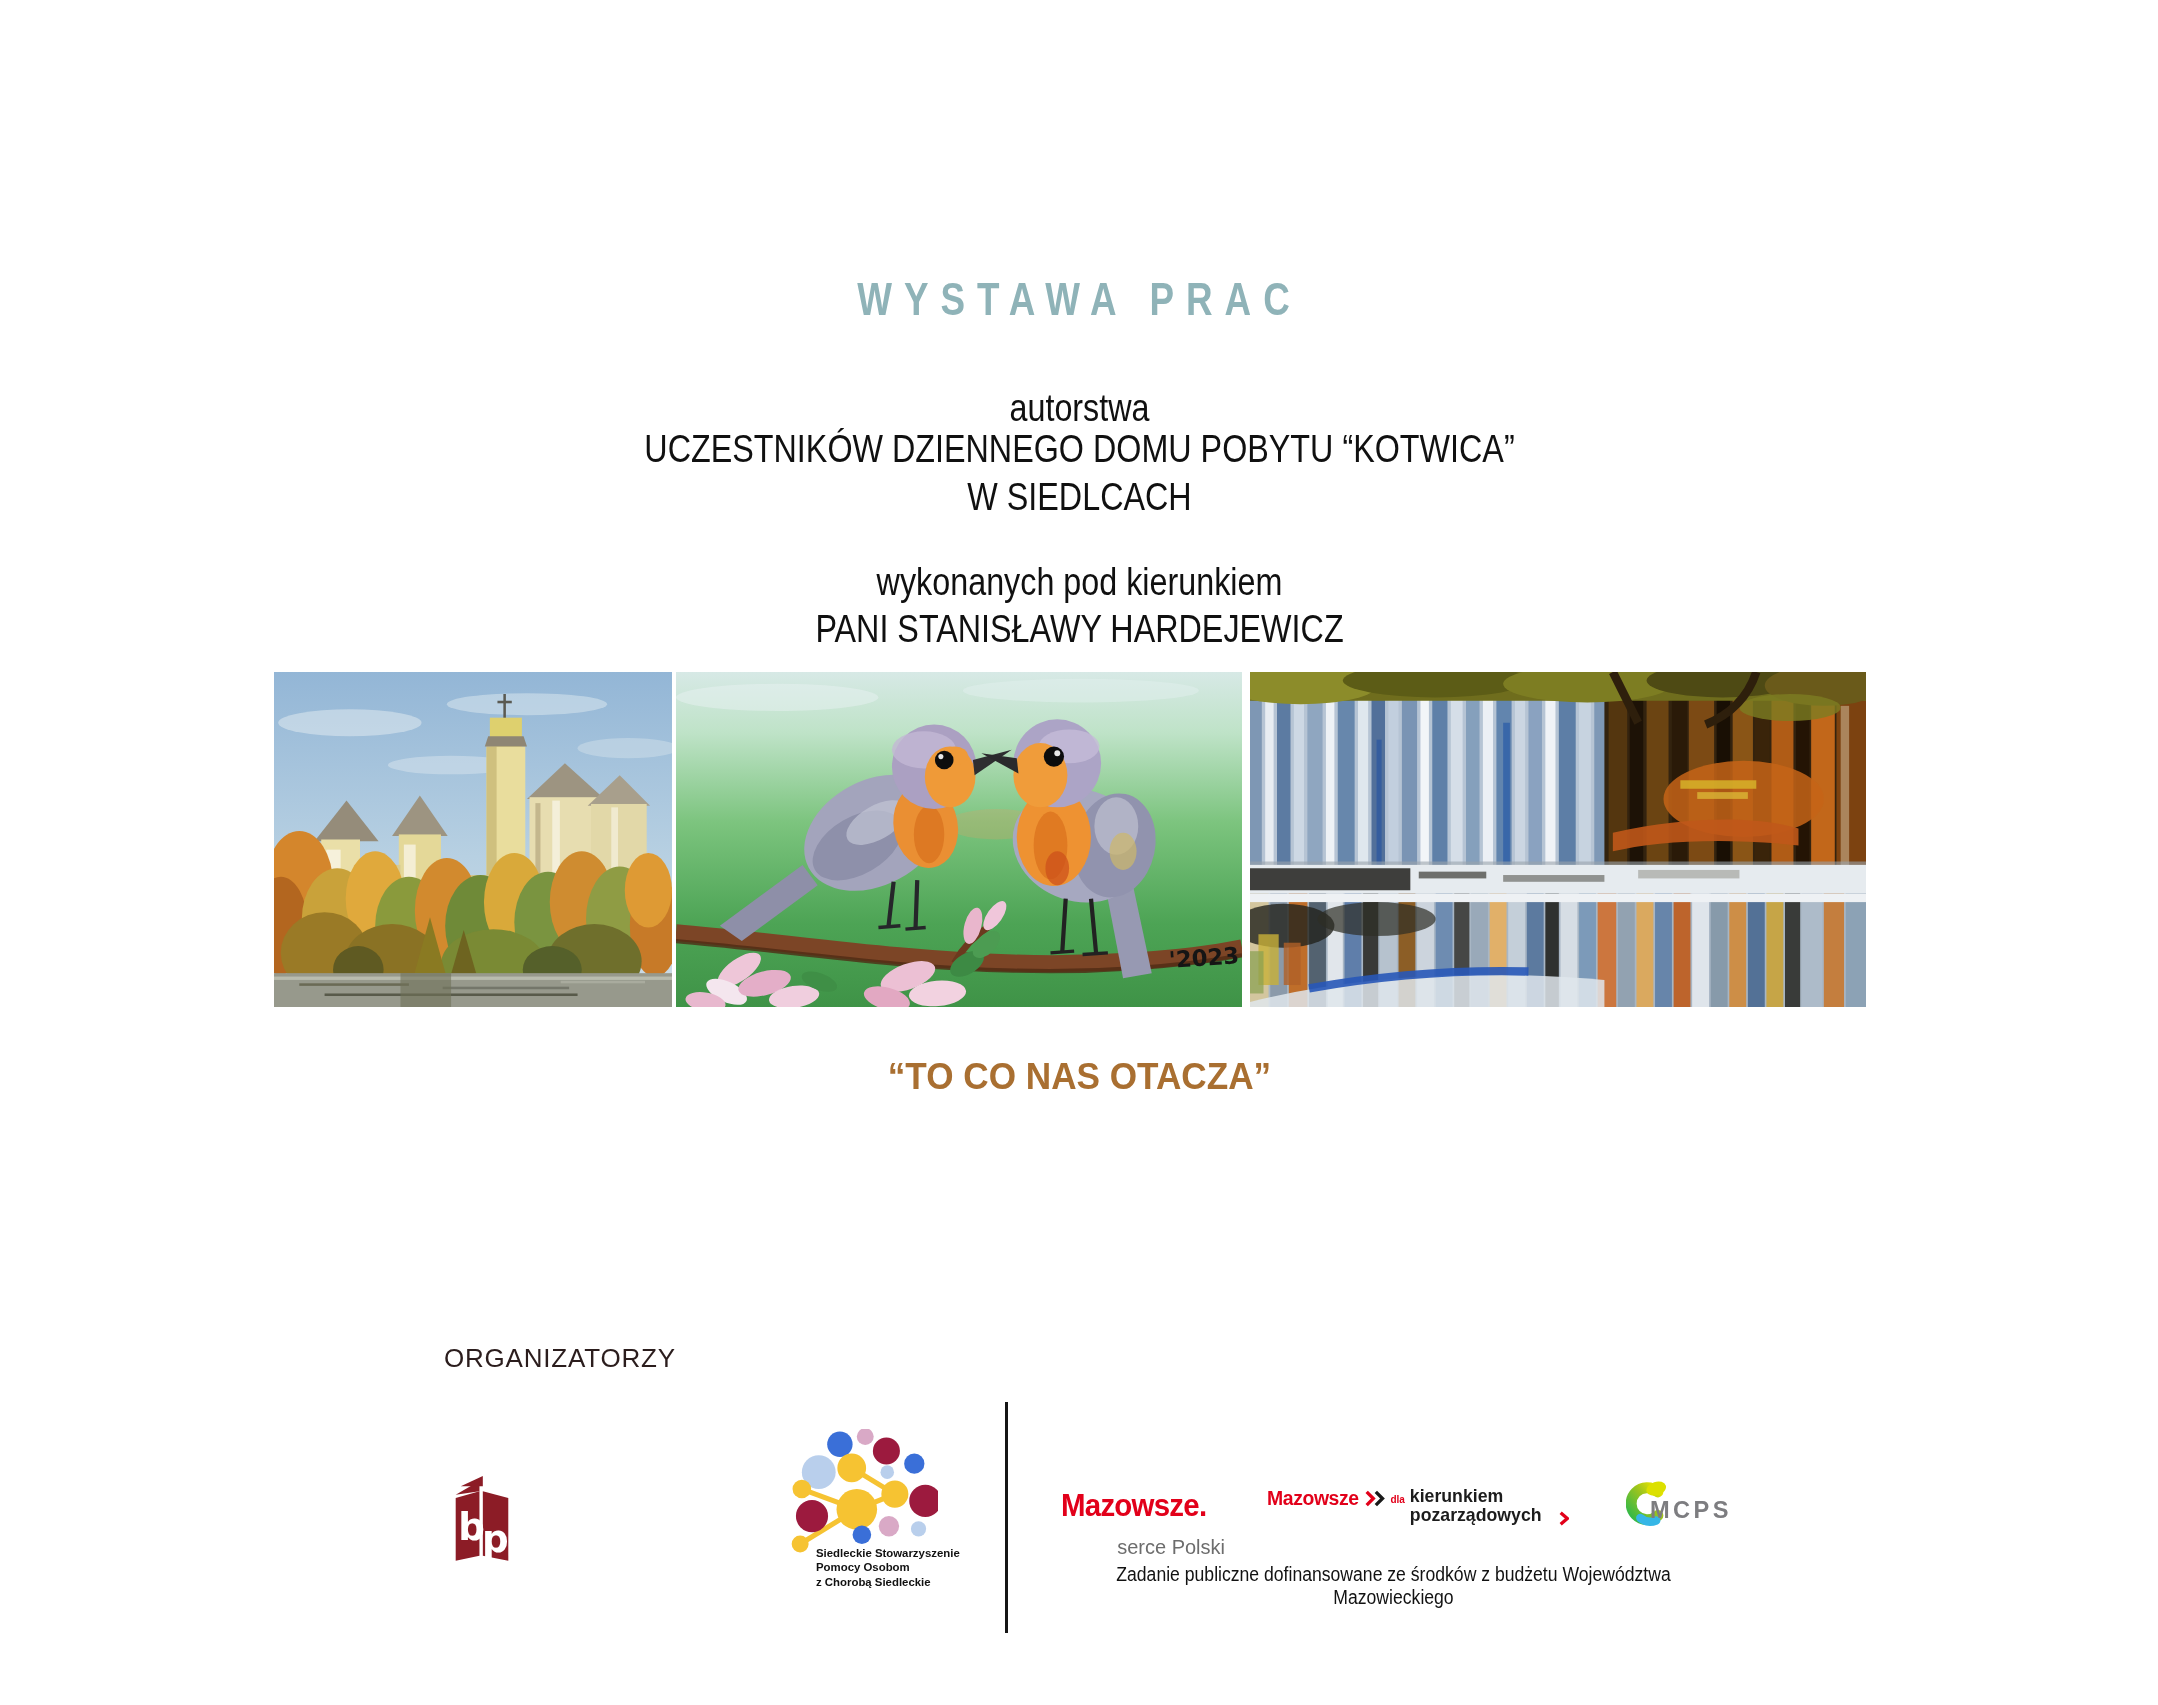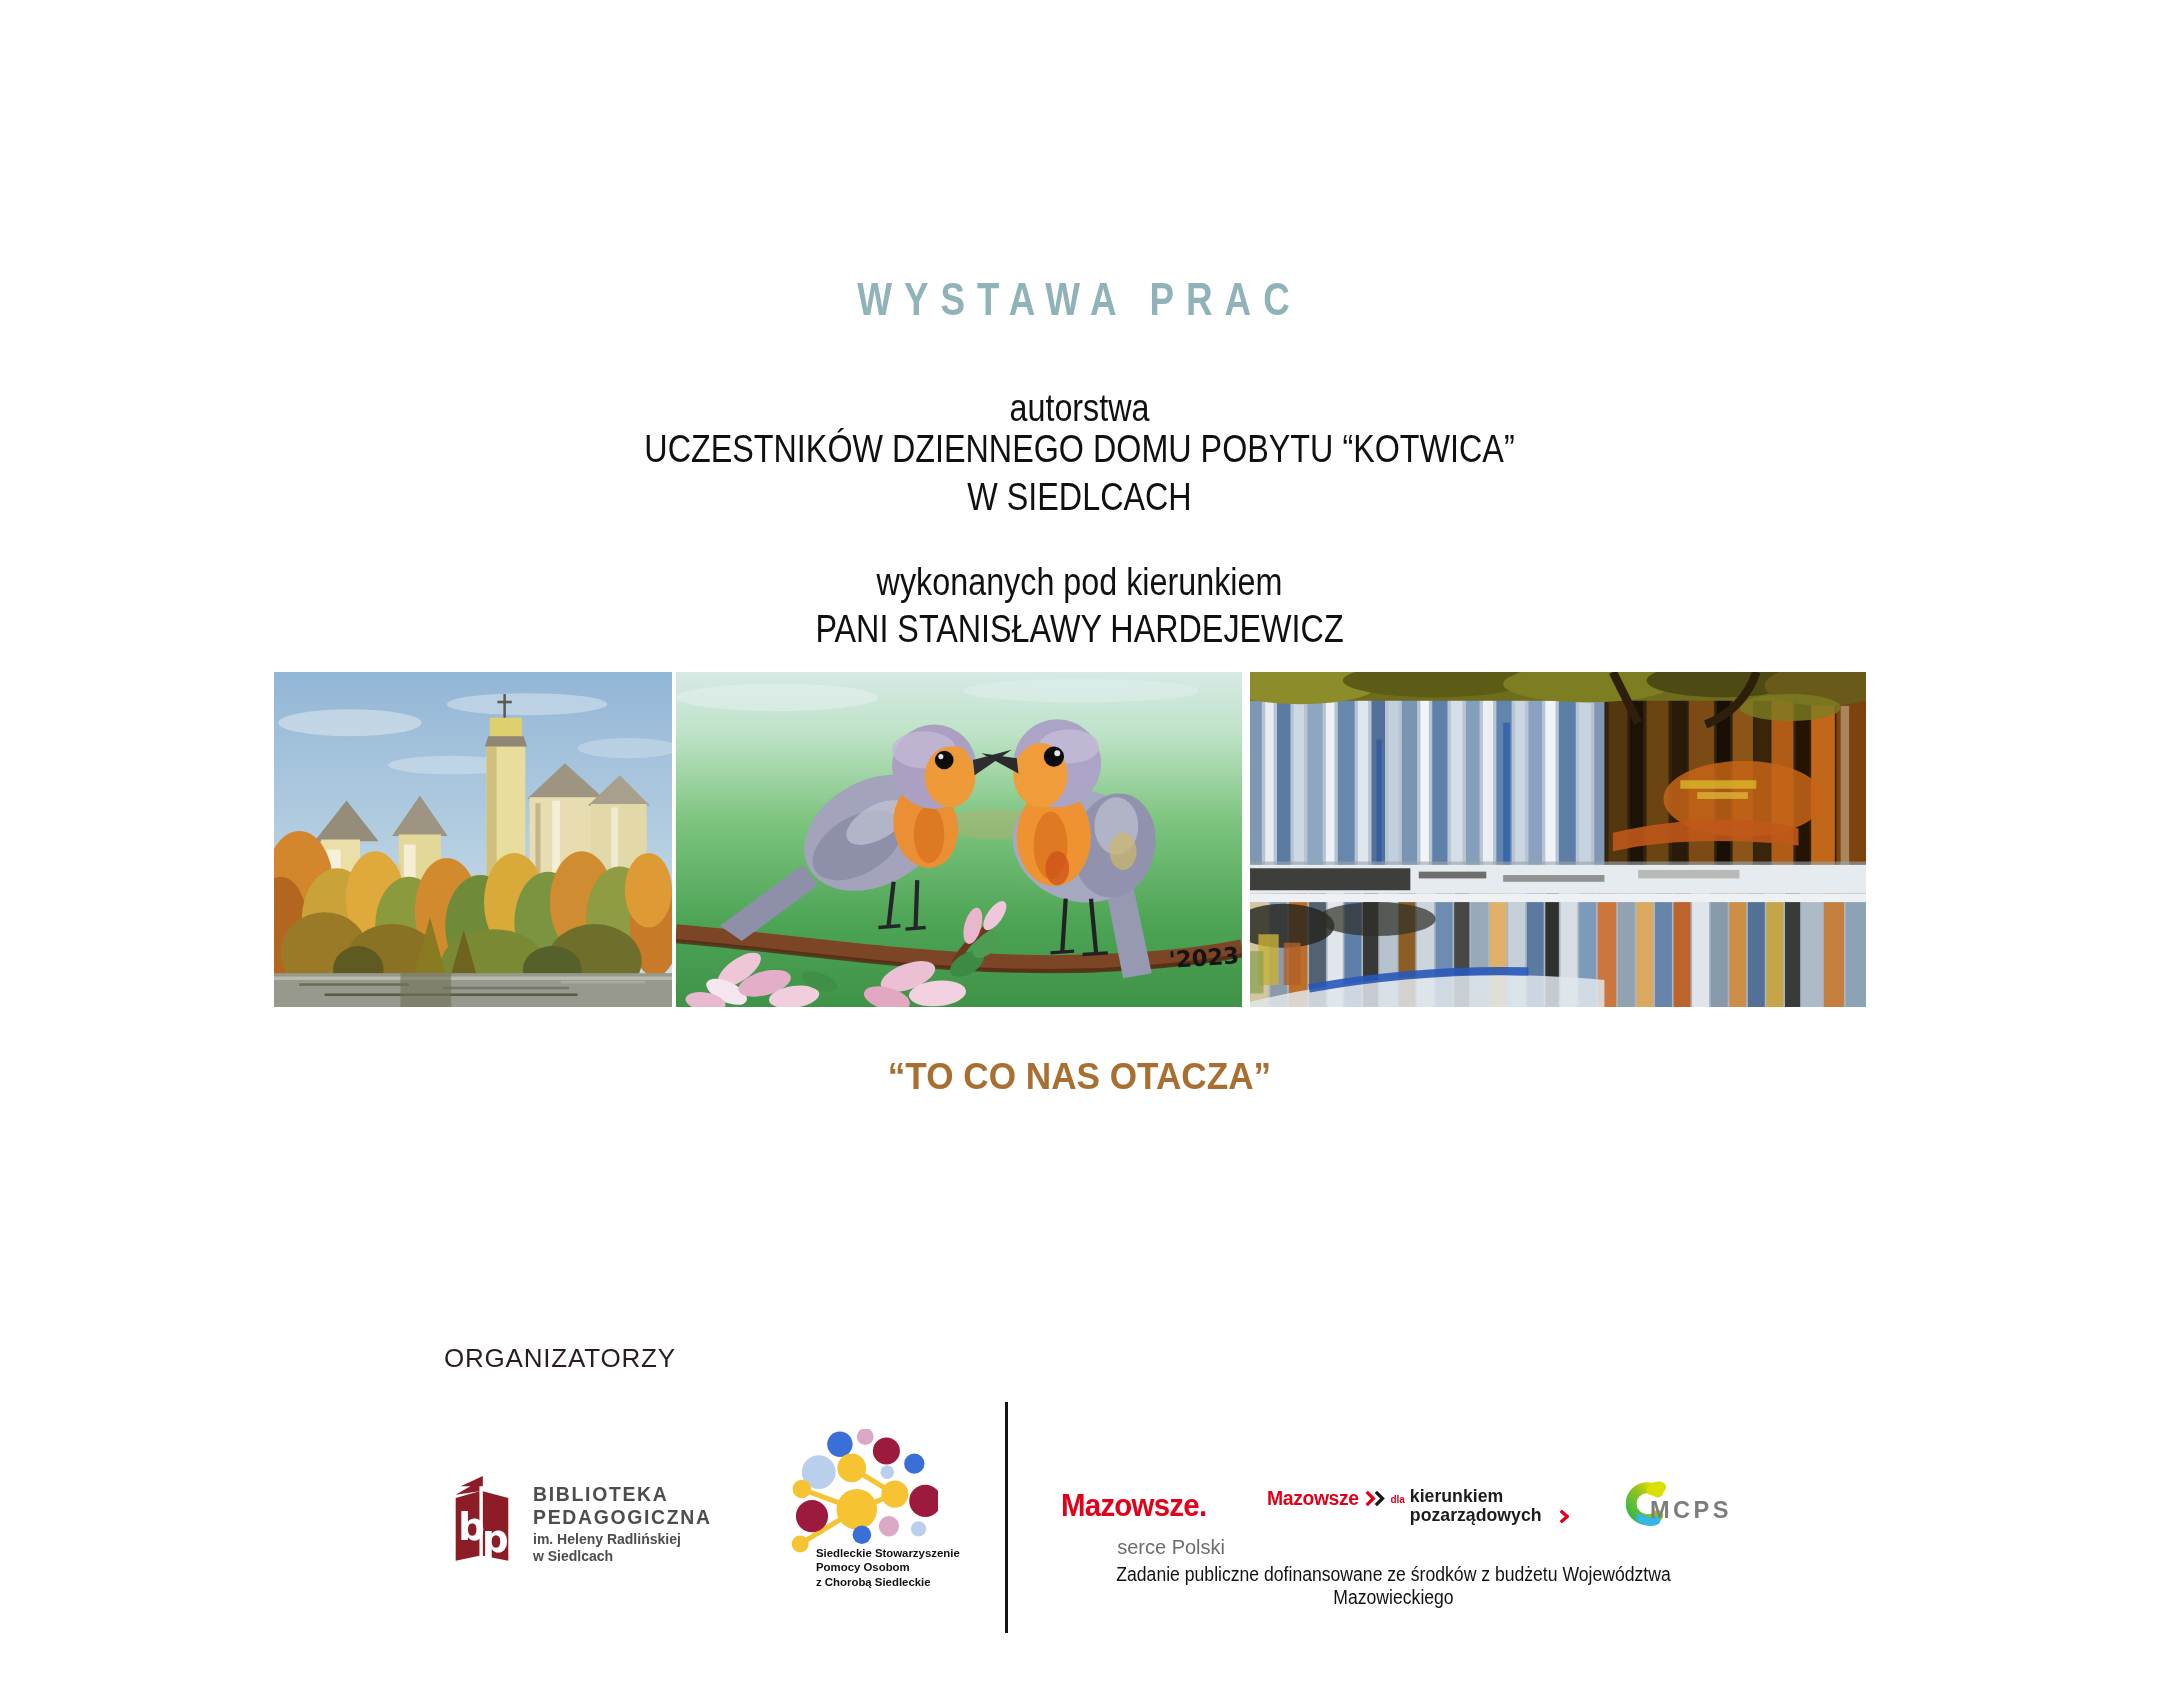--- a/index.html
+++ b/index.html
@@ -59,21 +59,21 @@
   .maz-block{left:1061px;top:1488px;width:164px;}
   .maz-brand{font-size:31px;font-weight:bold;color:#e2001a;letter-spacing:-0.8px;transform:scaleX(0.95);transform-origin:0 50%;white-space:nowrap;}
   .maz-tag{text-align:right;color:#6d6d6d;font-size:20px;margin-top:12px;}
 
   .ngo-block{left:1267px;top:1487px;}
   .ngo-row{display:flex;align-items:flex-start;}
   .ngo-brand{font-size:19.4px;font-weight:bold;color:#e2001a;letter-spacing:-0.4px;white-space:nowrap;line-height:22px;}
   .ngo-chev{margin:2.5px 3.4px 0 6.7px;}
   .ngo-dla{font-size:10px;font-weight:bold;color:#e2001a;margin:6.7px 5px 0 1.7px;}
   .ngo-lines{color:#1c1c1c;font-weight:bold;font-size:17.7px;line-height:19.4px;}
-  .ngo-line2{display:flex;align-items:center;gap:17px;}
+  .ngo-line2{display:flex;align-items:flex-end;gap:17px;}
 
   .mcps-crescent{left:1626px;top:1481px;width:42px;height:49px;}
   .mcps-text{left:1650px;top:1497px;font-size:23.6px;font-weight:bold;color:#7d7d80;letter-spacing:3.4px;}
 
   .funding{left:1050px;top:1563px;width:687px;text-align:center;color:#121212;font-size:20px;transform:scaleX(0.88);transform-origin:50% 50%;}
 </style>
 </head>
 <body>
 
 <div class="poster">
@@ -353,26 +353,20 @@
   <div class="abs lib-logo">
     <svg viewBox="0 0 66 104">
       <polygon points="2,22 30,6 30,18" fill="#8c1c26"></polygon>
       <polygon points="8,12 34,0 34,12" fill="#8c1c26"></polygon>
       <path d="M2,26 L30,18 L30,94 L2,100 Z" fill="#8c1c26"></path>
       <path d="M34,18 L64,26 L64,100 L34,94 Z" fill="#8c1c26"></path>
       <text x="5" y="76" font-size="44" font-weight="bold" fill="#ffffff" font-family="DejaVu Sans, sans-serif">b</text>
       <text x="33" y="90" font-size="44" font-weight="bold" fill="#ffffff" font-family="DejaVu Sans, sans-serif">p</text>
     </svg>
   </div>
-  <div class="abs lib-text">
-    <div class="lib-name">BIBLIOTEKA</div>
-    <div class="lib-name">PEDAGOGICZNA</div>
-    <div class="lib-sub">im. Heleny Radlińskiej</div>
-    <div class="lib-sub" style="margin-top:0;">w Siedlcach</div>
-  </div>
 
   <div class="abs alz-logo">
     <svg viewBox="0 0 175 150">
       <g stroke="#f6c332" stroke-width="6">
         <line x1="14" y1="71" x2="79" y2="95"></line>
         <line x1="79" y1="95" x2="124" y2="77"></line>
         <line x1="73" y1="46" x2="124" y2="77"></line>
         <line x1="79" y1="95" x2="12" y2="136"></line>
       </g>
       <circle cx="34" cy="51" r="20" fill="#b9cfec"></circle>

